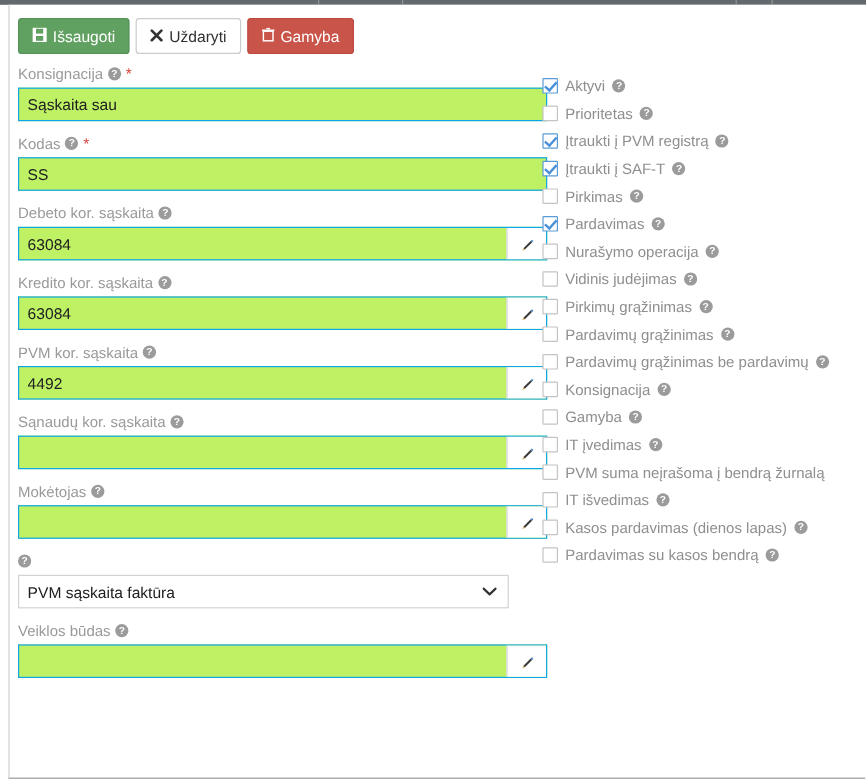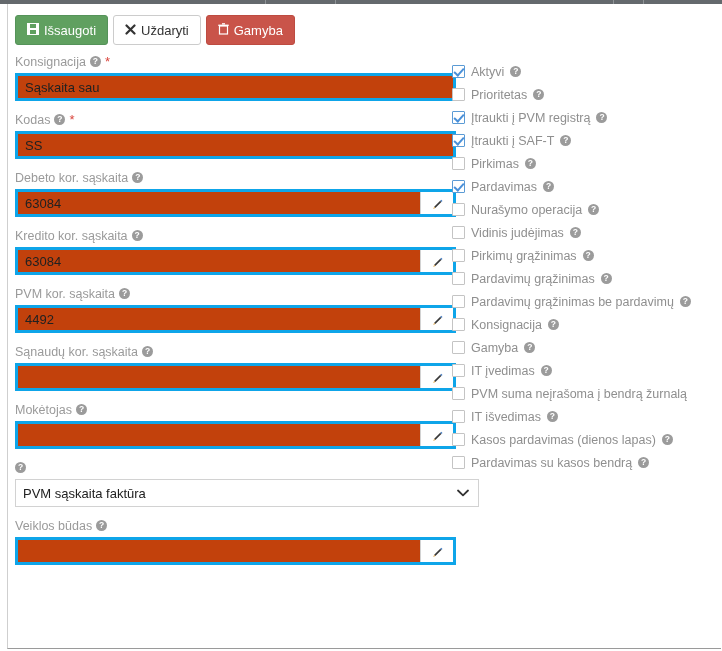--- a/index.html
+++ b/index.html
@@ -126,23 +126,23 @@
   .req-star {
     color: #d9443c;
     font-size: 13px;
     line-height: 10px;
   }
 
   .control-wrap {
     display: flex;
     width: 441px;
     height: 28px;
-    border: 3px solid #0ea5e9;
+    border: 1px solid #0ea5e9;
     box-sizing: border-box;
-    background: #c2410c;
+    background: #bef264;
   }
   .txt {
     flex: 1 1 auto;
     border: none;
     outline: none;
     padding: 0 7px;
     font-size: 13px;
     color: #212121;
     background: transparent;
     font-family: "Liberation Sans", sans-serif;
@@ -155,21 +155,21 @@
     background: #ffffff;
     display: flex;
     align-items: center;
     justify-content: center;
     cursor: pointer;
   }
   .pencil-btn svg { display: block; }
 
   .select-wrap {
     position: relative;
-    width: 464px;
+    width: 409px;
     height: 28px;
     border: 1px solid #d2d2d2;
     box-sizing: border-box;
     background: #ffffff;
   }
   .select-wrap select {
     -webkit-appearance: none;
     appearance: none;
     width: 100%;
     height: 100%;

